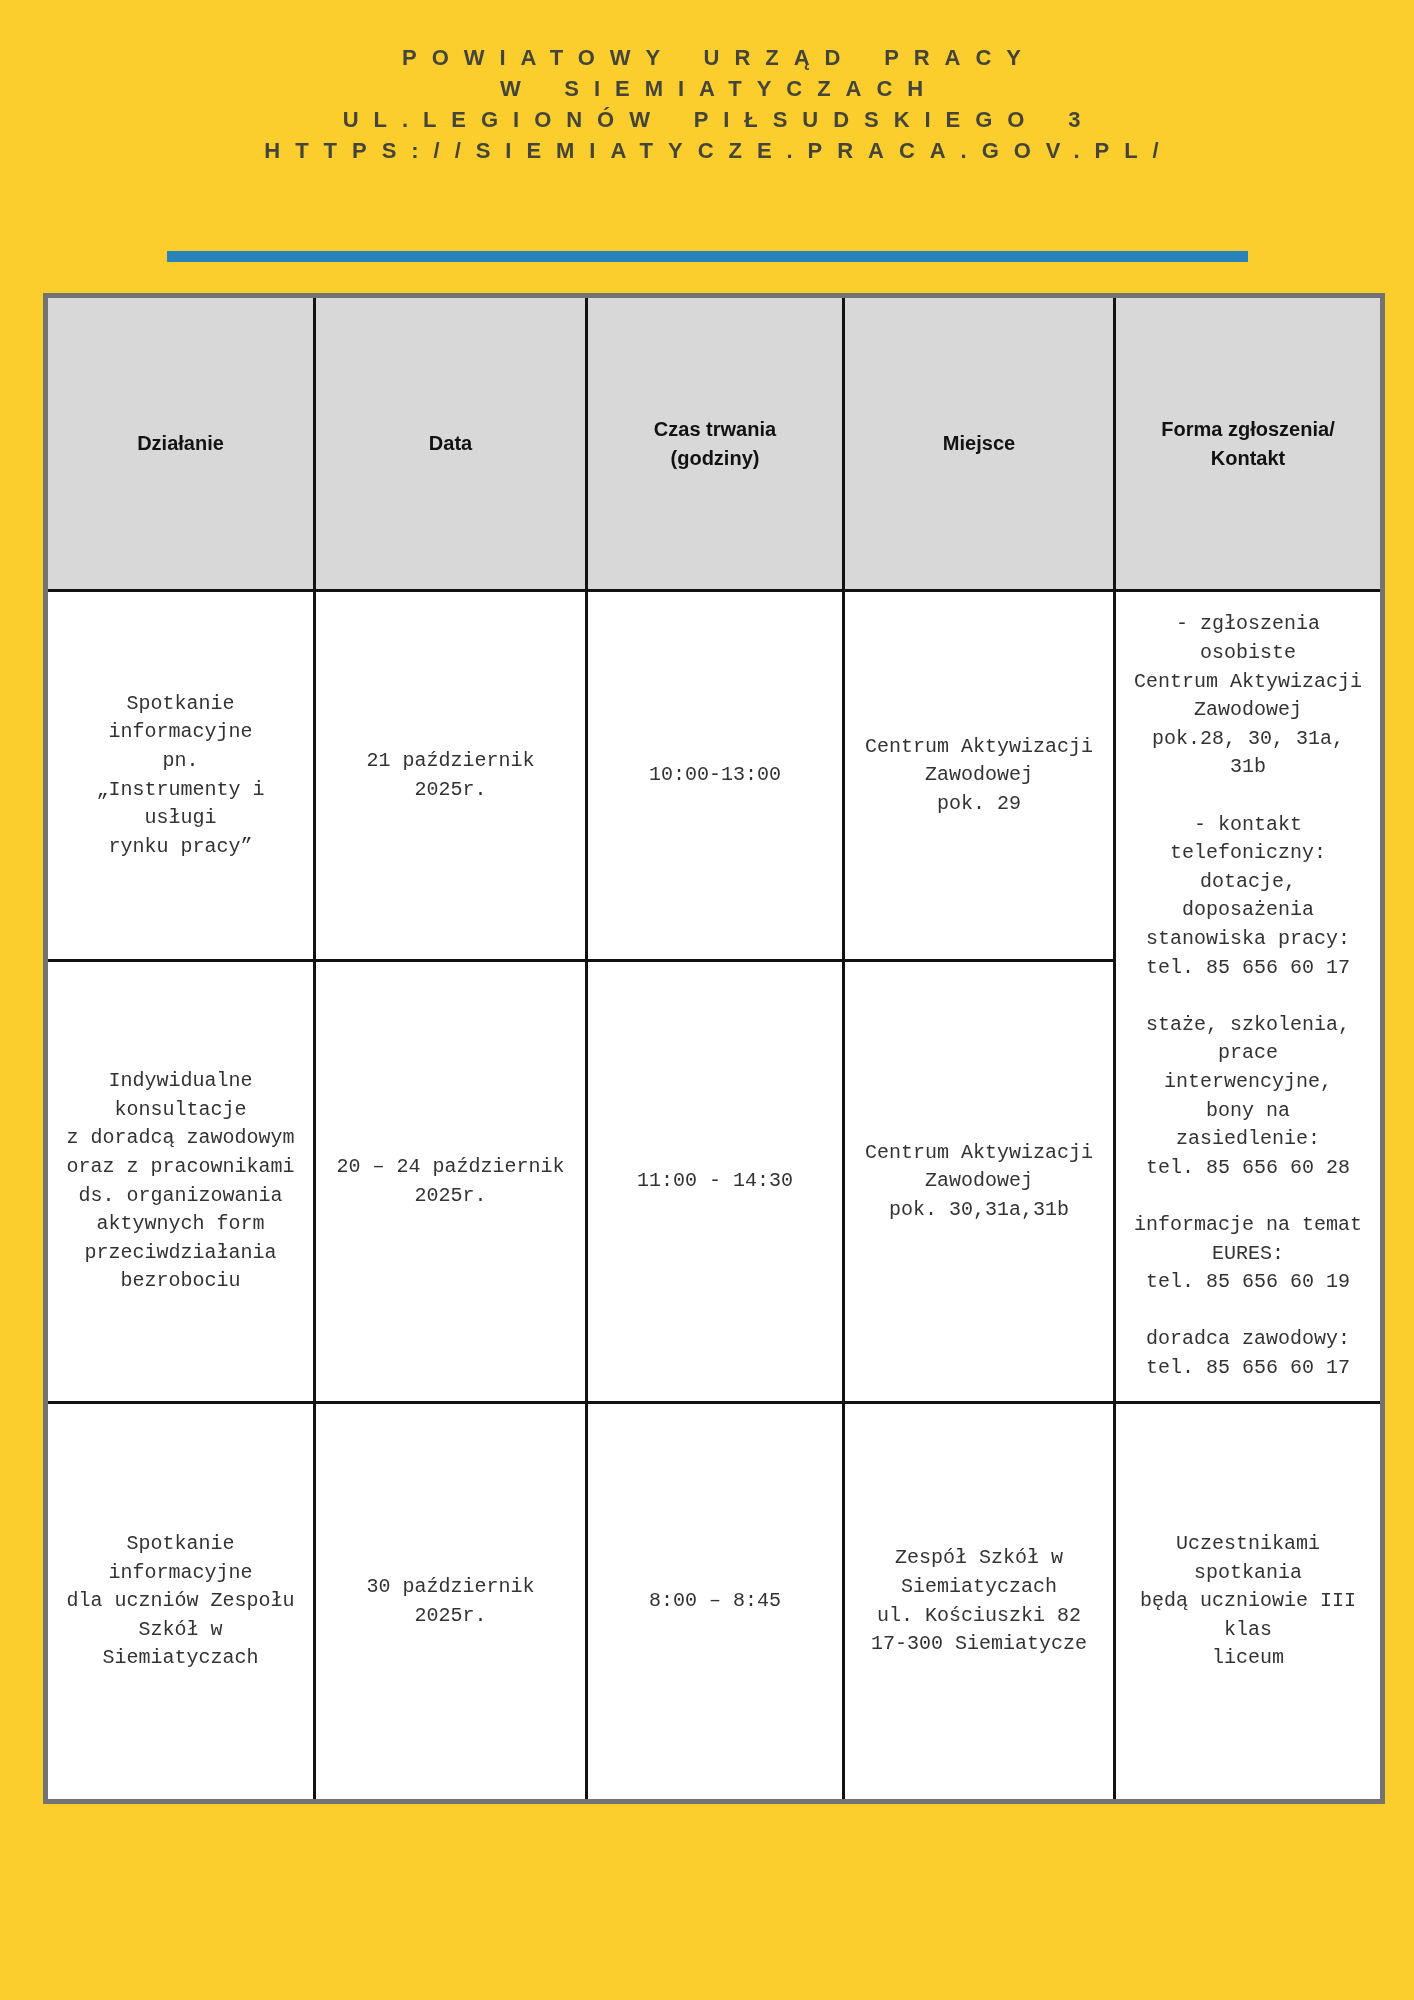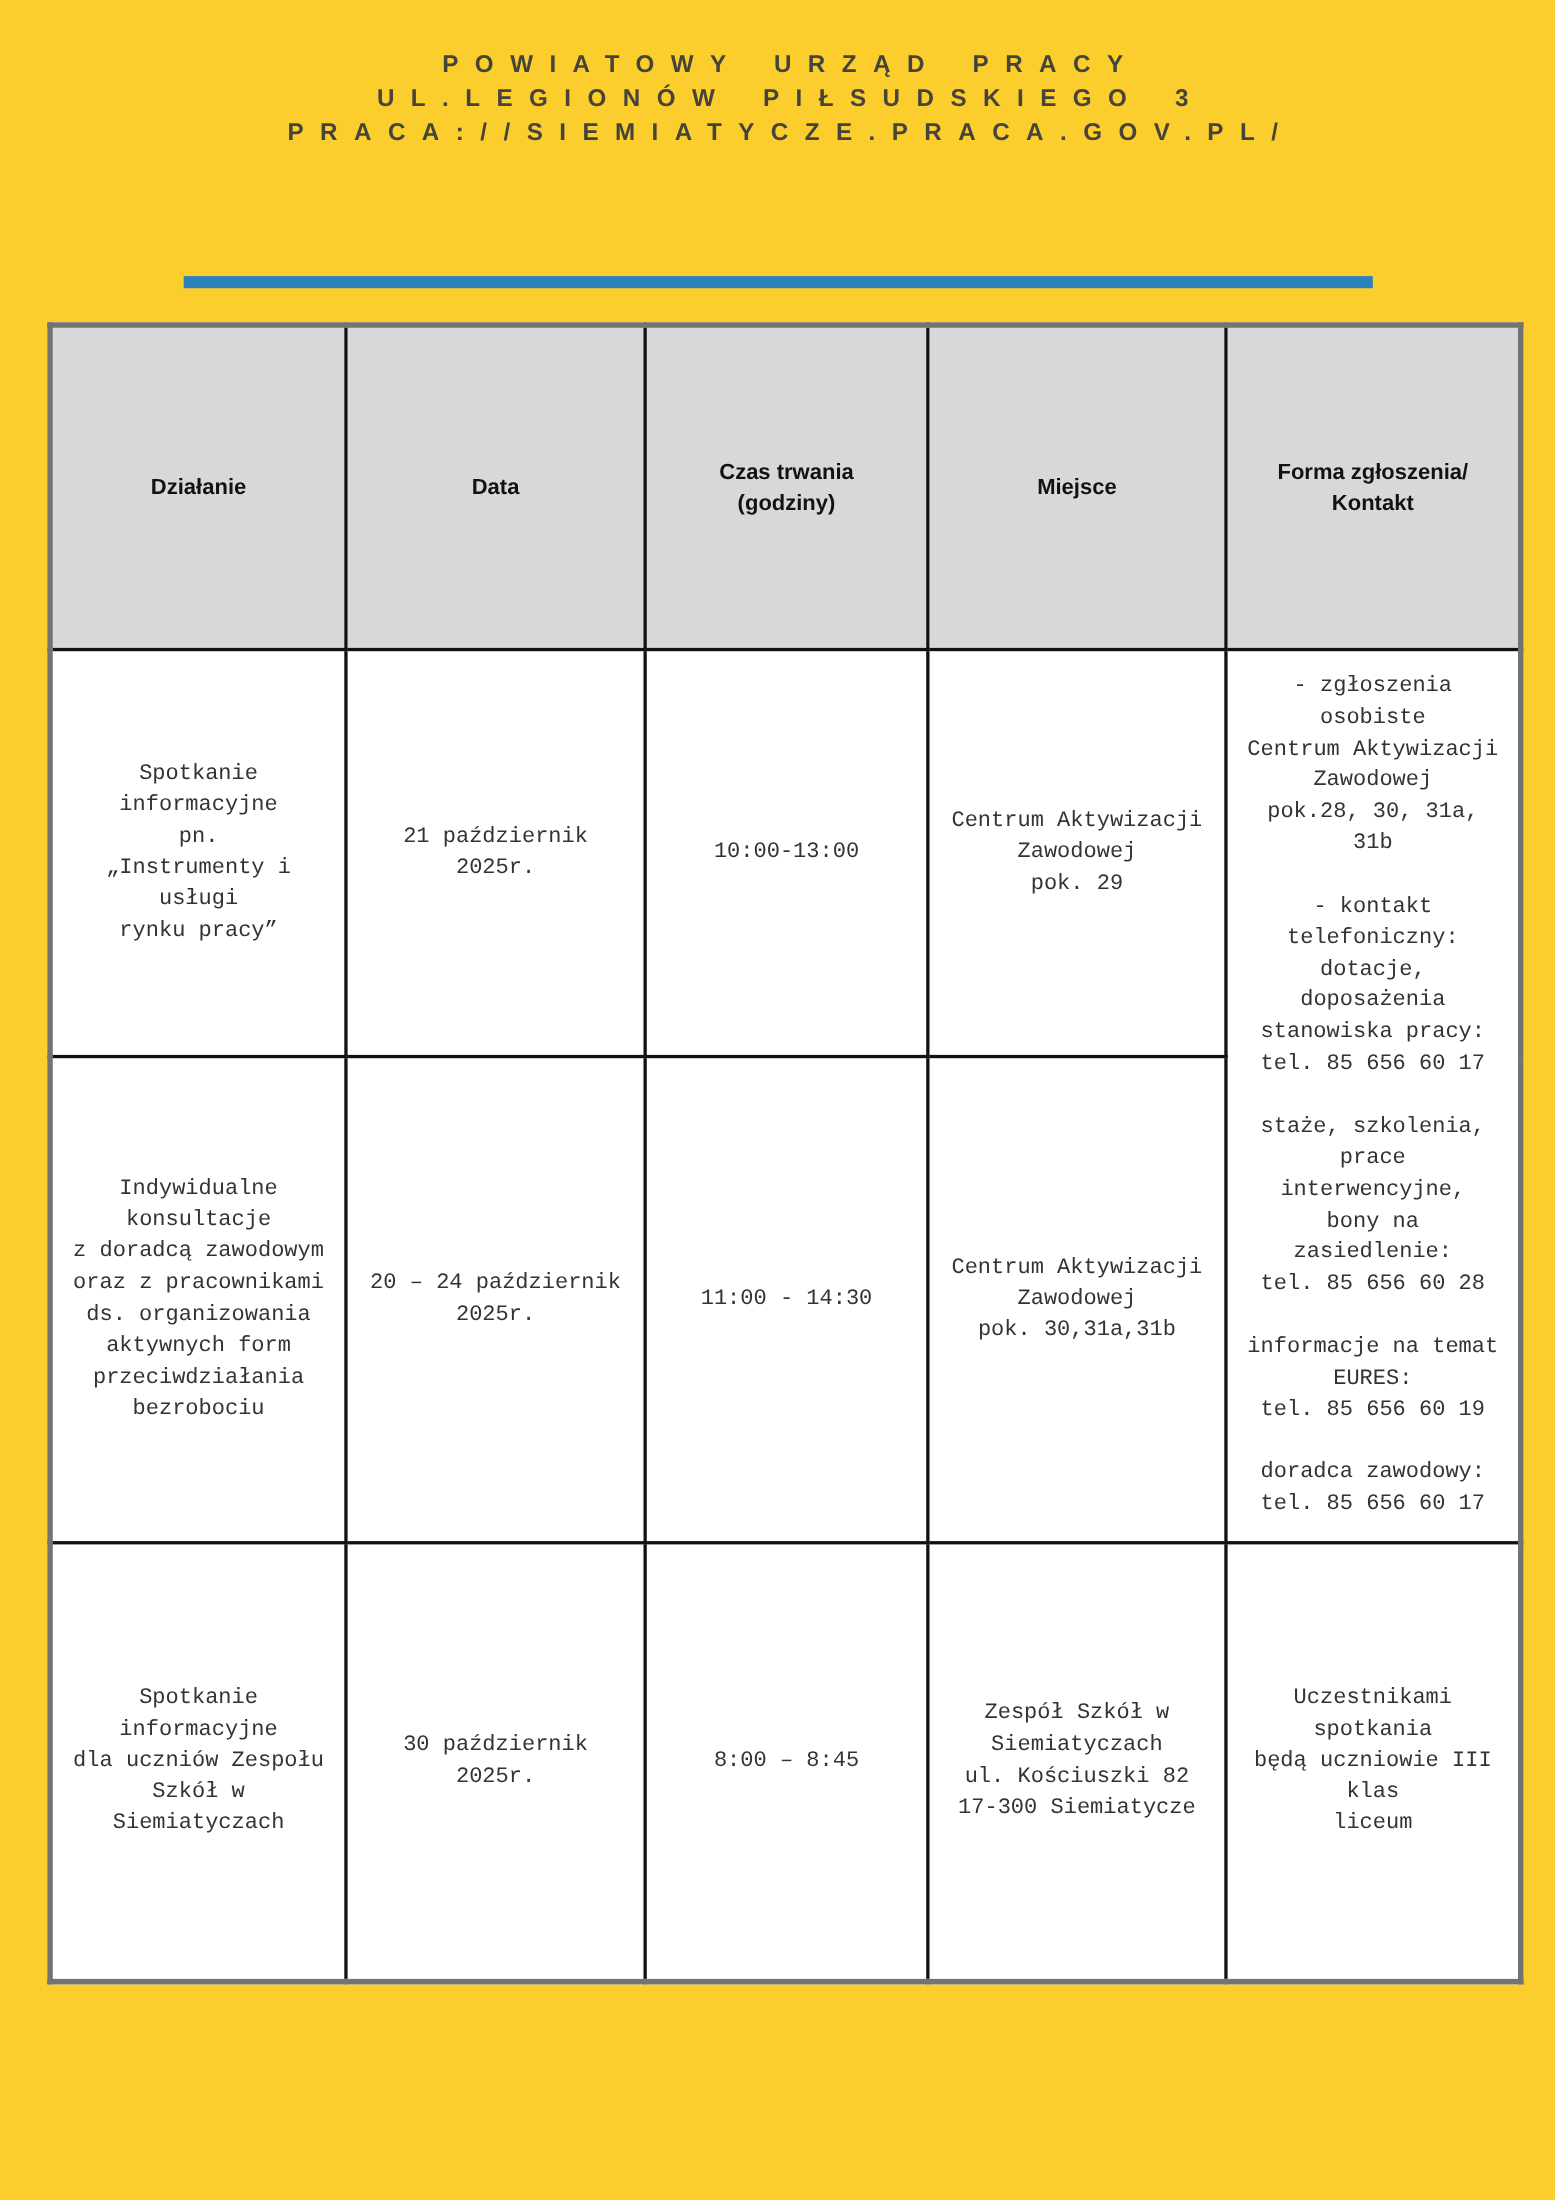--- a/index.html
+++ b/index.html
@@ -78,22 +78,23 @@
   tr.row-header { height: 295px; }
   tr.row-1 { height: 370px; }
   tr.row-2 { height: 442px; }
   tr.row-3 { height: 399px; }
 </style>
 </head>
 <body>
 
 <header class="org-header">
   <div class="org-line">POWIATOWY URZĄD PRACY</div>
+  <div class="org-line">W SIEMIATYCZACH</div>
   <div class="org-line">UL.LEGIONÓW PIŁSUDSKIEGO 3</div>
-  <div class="org-line">PRACA://SIEMIATYCZE.PRACA.GOV.PL/</div>
+  <div class="org-line">HTTPS://SIEMIATYCZE.PRACA.GOV.PL/</div>
 </header>
 
 <div class="divider-bar"></div>
 
 <table class="schedule">
   <colgroup>
     <col style="width:269px">
     <col style="width:272px">
     <col style="width:257px">
     <col style="width:271px">

